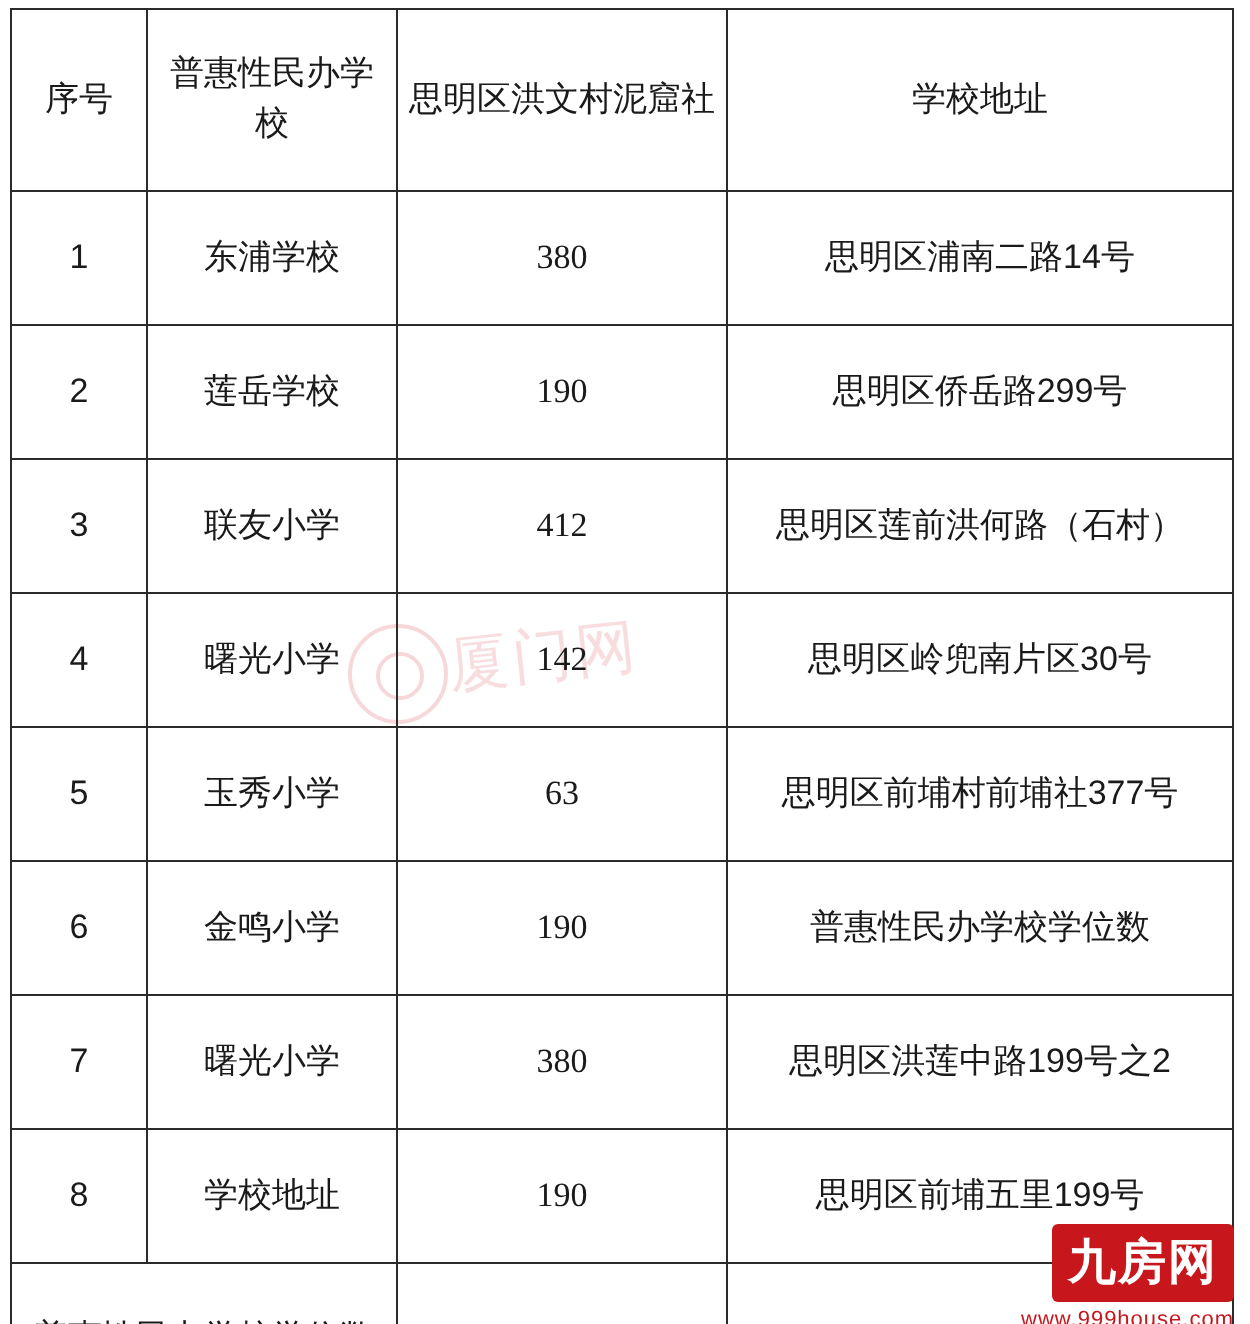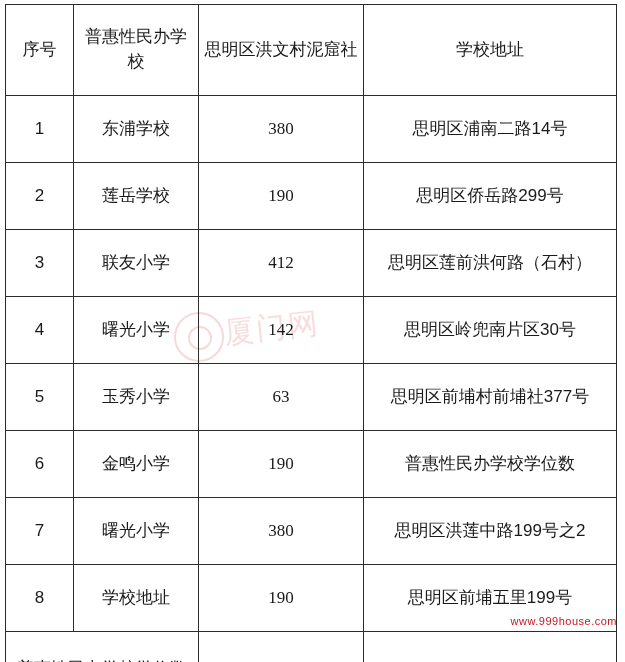--- a/index.html
+++ b/index.html
@@ -217,16 +217,17 @@
       <tr class="total-row">
         <td class="total-label" colspan="2">普惠性民办学校学位数
 合计</td>
         <td class="num">1804</td>
         <td class="addr"></td>
       </tr>
     </tbody>
   </table>
 
   <div class="logo">
+    <span class="logo-main">九房网</span>
     <span class="logo-url">www.999house.com</span>
   </div>
 
 </div>
 
 </body></html>

